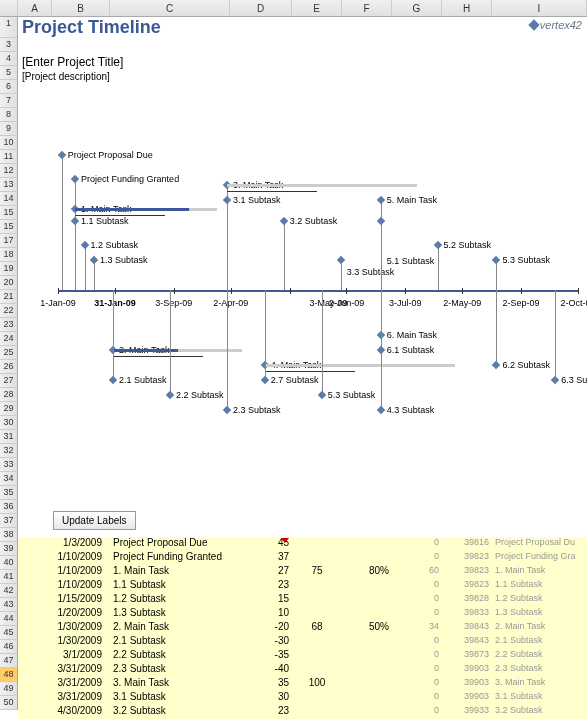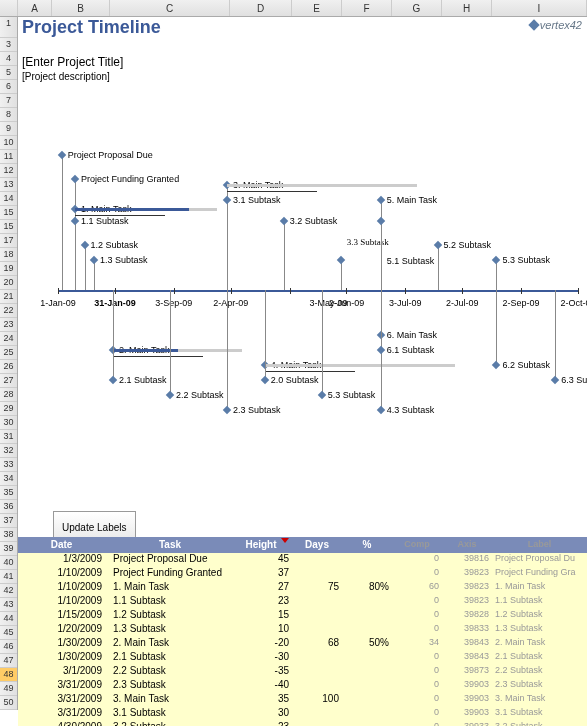--- a/index.html
+++ b/index.html
@@ -158,21 +158,21 @@
 }
 
 
 .upd-btn-wrap {
   position: absolute;
   left: 35px;
   top: 494px;
 }
 .upd-btn {
   font-size: 10px;
-  padding: 10px 8px;
+  padding: 3px 8px;
   background: linear-gradient(#fff,#e8e8e8);
   border: 1px solid #999;
 }
 
 
 .dtable {
   position: absolute;
   left: 0;
   top: 520px;
   width: 569px;
@@ -197,21 +197,21 @@
 }
 .drow > div {
   padding: 0 3px;
   overflow: hidden;
   white-space: nowrap;
 }
 
 .c-date { width: 92px; text-align: right; padding-right: 8px !important; }
 .c-task { width: 120px; text-align: left; }
 .c-height { width: 62px; text-align: right; }
-.c-days { width: 50px; text-align: right; }
+.c-days { width: 50px; text-align: center; }
 .c-pct { width: 50px; text-align: right; }
 .c-comp { width: 50px; text-align: right; color: #999; font-size: 9px; }
 .c-axis { width: 50px; text-align: right; color: #999; font-size: 9px; }
 .c-label { width: 95px; text-align: left; color: #999; font-size: 9px; overflow: hidden; }
 
 .red-tri {
   position: absolute;
   width: 0; height: 0;
   border-left: 4px solid transparent;
   border-right: 4px solid transparent;
@@ -305,21 +305,21 @@
         <div class="tick-label" style="left: 155.766px;">3-Sep-09</div>
         <div class="tick" style="left: 212.701px;"></div>
         <div class="tick-label" style="left: 212.701px;">2-Apr-09</div>
         <div class="tick" style="left: 271.533px;"></div>
         <div class="tick-label" style="left: 271.533px; margin-left: 39px;">3-May-09</div>
         <div class="tick" style="left: 328.467px;"></div>
         <div class="tick-label" style="left: 328.467px;">2-Jun-09</div>
         <div class="tick" style="left: 387.299px;"></div>
         <div class="tick-label" style="left: 387.299px;">3-Jul-09</div>
         <div class="tick" style="left: 444.234px;"></div>
-        <div class="tick-label" style="left: 444.234px;">2-Jul-09</div>
+        <div class="tick-label" style="left: 444.234px;">2-May-09</div>
         <div class="tick" style="left: 503.066px;"></div>
         <div class="tick-label" style="left: 503.066px;">2-Sep-09</div>
         <div class="tick" style="left: 560px;"></div>
         <div class="tick-label" style="left: 560px;">2-Oct-09</div>
         <div class="item-stem" style="left: 43.7956px; top: 55px; height: 135px;"></div>
         <div class="item-marker" style="left: 43.7956px; top: 55px;"></div>
         <div class="item-label" style="left: 49.7956px; top: 50px;">Project Proposal Due</div>
         <div class="item-stem" style="left: 57.0803px; top: 79px; height: 111px;"></div>
         <div class="item-marker" style="left: 57.0803px; top: 79px;"></div>
         <div class="item-label" style="left: 63.0803px; top: 74px;">Project Funding Granted</div>
@@ -359,29 +359,29 @@
         <div class="item-bar50" style="left: 208.905px; top: 84px; width: 189.781px;"></div>
         <div style="position: absolute; left: 208.905px; top: 91px; width: 90px; height: 1px; background: rgb(51, 51, 51);"></div>
         <div class="item-stem" style="left: 208.905px; top: 100px; height: 90px;"></div>
         <div class="item-marker" style="left: 208.905px; top: 100px;"></div>
         <div class="item-label" style="left: 214.905px; top: 95px;">3.1 Subtask</div>
         <div class="item-stem" style="left: 265.839px; top: 121px; height: 69px;"></div>
         <div class="item-marker" style="left: 265.839px; top: 121px;"></div>
         <div class="item-label" style="left: 271.839px; top: 116px;">3.2 Subtask</div>
         <div class="item-stem" style="left: 322.774px; top: 160px; height: 30px;"></div>
         <div class="item-marker" style="left: 322.774px; top: 160px;"></div>
-        <div class="item-label" style="left: 328.774px; top: 137px; font-family: Liberation Serif, serif;">3.3 Subtask</div>
+        <div class="item-label" style="left: 328.774px; top: 167px;">3.3 Subtask</div>
         <div class="item-stem" style="left: 246.861px; top: 190px; height: 75px;"></div>
         <div class="item-marker" style="left: 246.861px; top: 265px;"></div>
         <div class="item-label" style="left: 252.861px; top: 260px;">4. Main Task</div>
         <div class="item-bar50" style="left: 246.861px; top: 264px; width: 189.781px;"></div>
         <div style="position: absolute; left: 246.861px; top: 271px; width: 90px; height: 1px; background: rgb(51, 51, 51);"></div>
         <div class="item-stem" style="left: 246.861px; top: 190px; height: 90px;"></div>
         <div class="item-marker" style="left: 246.861px; top: 280px;"></div>
-        <div class="item-label" style="left: 252.861px; top: 275px;">2.0 Subtask</div>
+        <div class="item-label" style="left: 252.861px; top: 275px;">2.7 Subtask</div>
         <div class="item-stem" style="left: 303.796px; top: 190px; height: 105px;"></div>
         <div class="item-marker" style="left: 303.796px; top: 295px;"></div>
         <div class="item-label" style="left: 309.796px; top: 290px;">5.3 Subtask</div>
         <div class="item-stem" style="left: 362.628px; top: 190px; height: 120px;"></div>
         <div class="item-marker" style="left: 362.628px; top: 310px;"></div>
         <div class="item-label" style="left: 368.628px; top: 305px;">4.3 Subtask</div>
         <div class="item-stem" style="left: 362.628px; top: 100px; height: 90px;"></div>
         <div class="item-marker" style="left: 362.628px; top: 100px;"></div>
         <div class="item-label" style="left: 368.628px; top: 95px;">5. Main Task</div>
         <div class="item-stem" style="left: 362.628px; top: 121px; height: 69px;"></div>
@@ -405,30 +405,20 @@
         <div class="item-stem" style="left: 537.226px; top: 190px; height: 90px;"></div>
         <div class="item-marker" style="left: 537.226px; top: 280px;"></div>
         <div class="item-label" style="left: 543.226px; top: 275px;">6.3 Subtask</div>
       </div>
 
     <div class="upd-btn-wrap">
       <button class="upd-btn">Update Labels</button>
     </div>
 
     <div class="dtable">
-      <div class="dhead">
-        <div class="c-date">Date</div>
-        <div class="c-task">Task</div>
-        <div class="c-height">Height</div>
-        <div class="c-days">Days</div>
-        <div class="c-pct">%</div>
-        <div class="c-comp">Comp</div>
-        <div class="c-axis">Axis</div>
-        <div class="c-label">Label</div>
-      </div>
       <div id="tbody">
           <div class="drow">
             <div class="c-date">1/3/2009</div>
             <div class="c-task">Project Proposal Due</div>
             <div class="c-height">45</div>
             <div class="c-days"></div>
             <div class="c-pct"></div>
             <div class="c-comp">0</div>
             <div class="c-axis">39816</div>
             <div class="c-label">Project Proposal Du</div>

